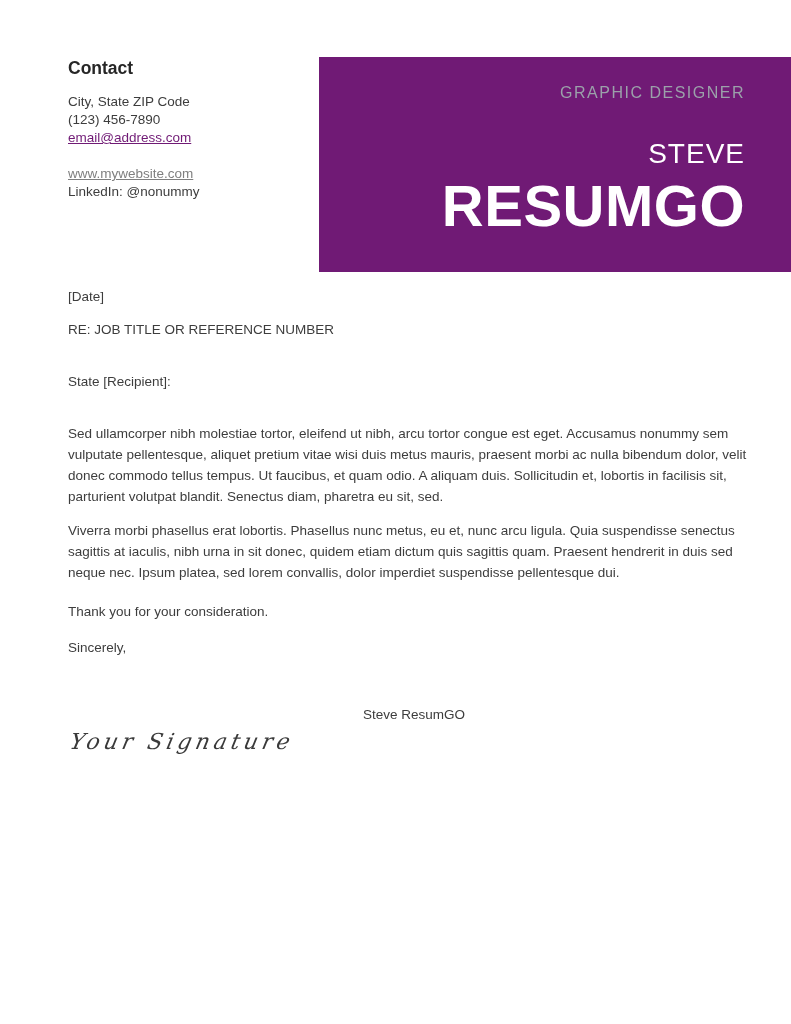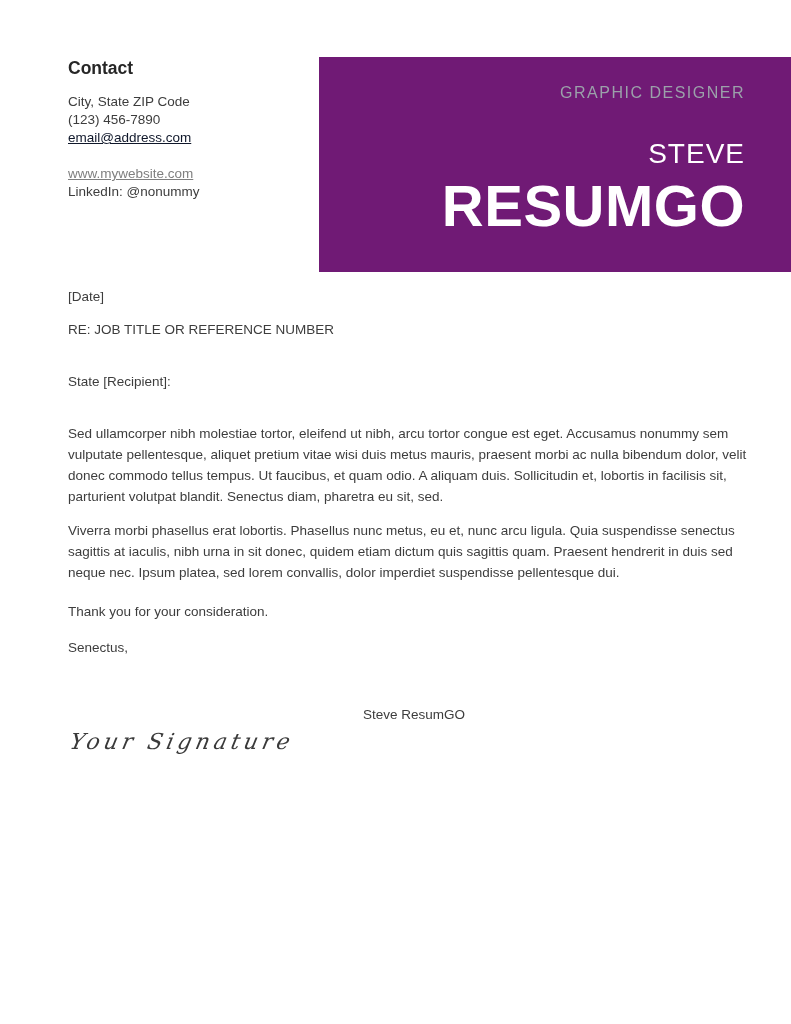--- a/index.html
+++ b/index.html
@@ -108,21 +108,21 @@
 </head>
 <body>
 
 <div class="page">
 
   <aside class="contact">
     <h2 class="contact-heading">Contact</h2>
     <div class="c-line">City, State ZIP Code</div>
     <div class="c-line">(123) 456-7890</div>
     <div class="c-line">
-      <a class="link" style="color: #0f172a;">email@address.com</a>
+      <a class="link" style="color: #701a75;">email@address.com</a>
     </div>
     <div class="c-gap"></div>
     <div class="c-line">
       <a class="link" style="color: rgb(127, 127, 127);">www.mywebsite.com</a>
     </div>
     <div class="c-line">LinkedIn: @nonummy</div>
   </aside>
 
   <header class="banner" style="background: #701a75;">
     <div class="job-title" style="color: rgb(155, 161, 170);">GRAPHIC DESIGNER</div>
@@ -130,18 +130,18 @@
     <div class="last-name" style="color: rgb(255, 255, 255);">RESUMGO</div>
   </header>
 
   <main class="letter">
     <p class="date">[Date]</p>
     <p class="re">RE: JOB TITLE OR REFERENCE NUMBER</p>
     <p class="salutation">State [Recipient]:</p>
     <p class="para p1">Sed ullamcorper nibh molestiae tortor, eleifend ut nibh, arcu tortor congue est eget. Accusamus nonummy sem vulputate pellentesque, aliquet pretium vitae wisi duis metus mauris, praesent morbi ac nulla bibendum dolor, velit donec commodo tellus tempus. Ut faucibus, et quam odio. A aliquam duis. Sollicitudin et, lobortis in facilisis sit, parturient volutpat blandit. Senectus diam, pharetra eu sit, sed.</p>
     <p class="para p2">Viverra morbi phasellus erat lobortis. Phasellus nunc metus, eu et, nunc arcu ligula. Quia suspendisse senectus sagittis at iaculis, nibh urna in sit donec, quidem etiam dictum quis sagittis quam. Praesent hendrerit in duis sed neque nec. Ipsum platea, sed lorem convallis, dolor imperdiet suspendisse pellentesque dui.</p>
     <p class="thanks">Thank you for your consideration.</p>
-    <p class="sincerely">Senectus,</p>
+    <p class="sincerely">Sincerely,</p>
     <p class="signer">Steve ResumGO</p>
     <div class="signature">Your Signature</div>
   </main>
 
 </div>
 
 </body></html>

